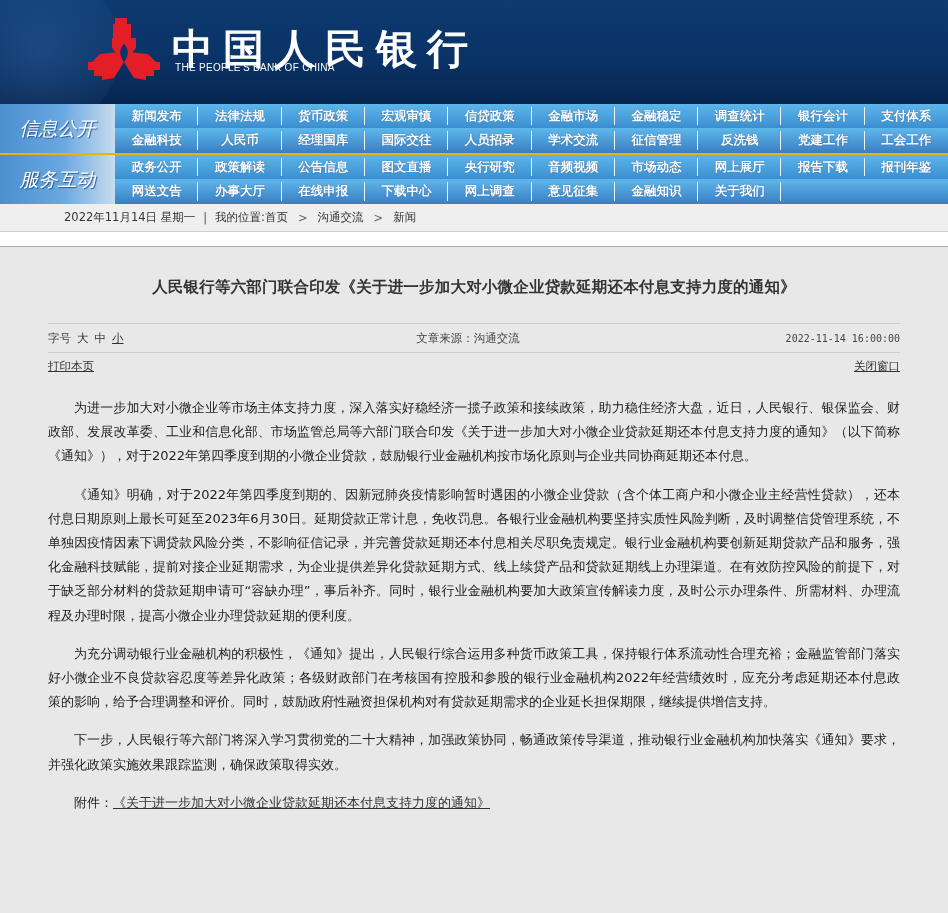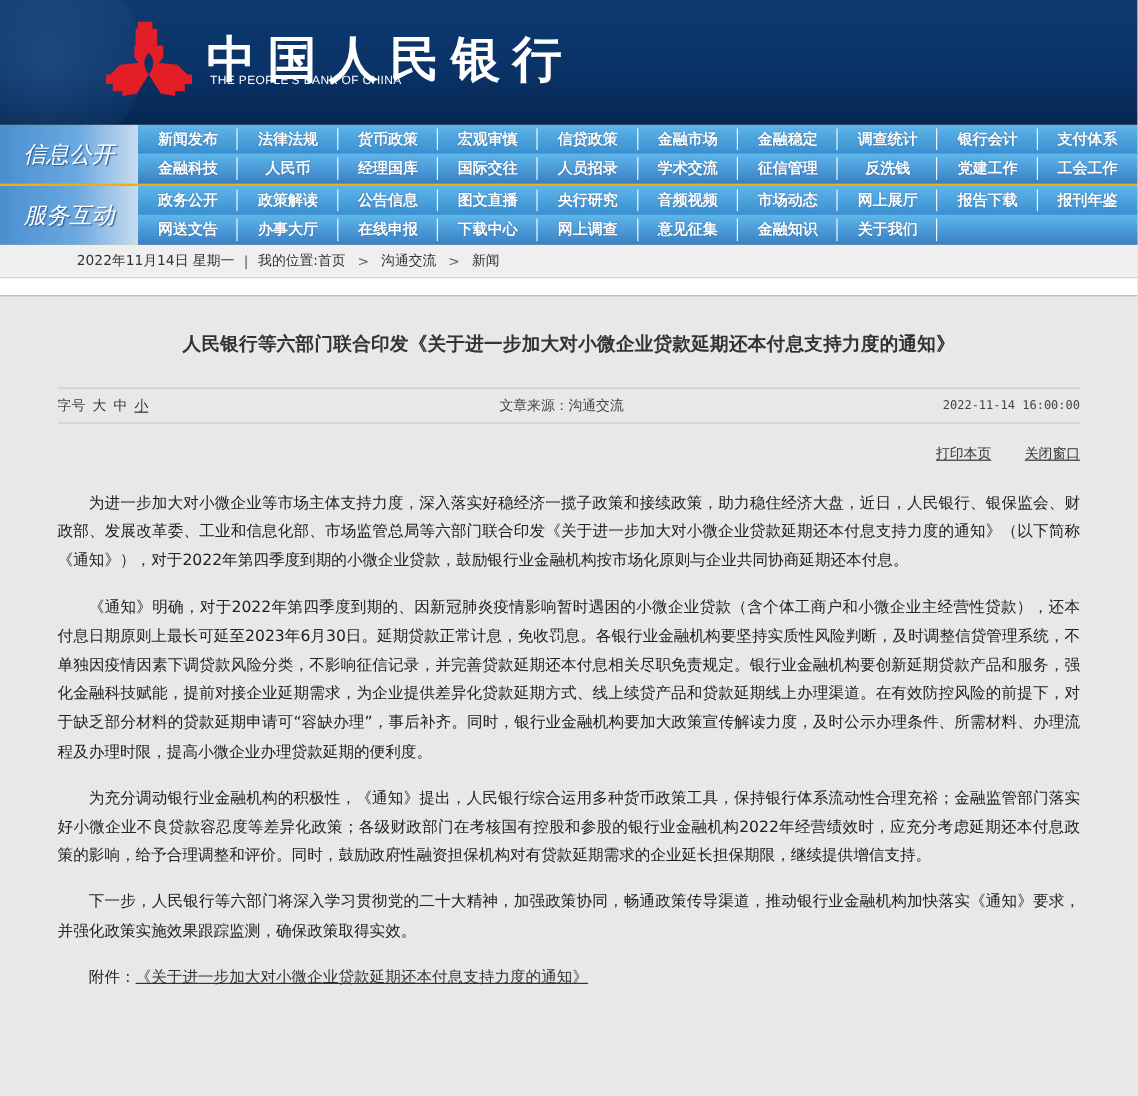--- a/index.html
+++ b/index.html
@@ -23,21 +23,21 @@
   .crumbbar .sep { margin:0 8px; color:#555; }
   .crumbbar .arrow { margin:0 10px; color:#666; }
   .whitebar { height:15px; background:#fff; border-bottom:1px solid #a8b0b6; }
   .content { padding:0 48px; }
   .title { text-align:center; font-size:15.5px; font-weight:bold; color:#333; margin-top:30px; height:30px; letter-spacing:0.2px; }
   .meta { margin-top:16px; border-top:1px solid #cccccc; border-bottom:1px solid #cccccc; height:30px; display:flex; align-items:center; font-size:11.5px; color:#444; position:relative; }
   .meta .fs { display:flex; gap:6px; }
   .meta .fs a { color:#333; text-decoration:none; cursor:pointer; }
   .meta .source { position:absolute; left:0; right:12px; text-align:center; pointer-events:none; }
   .meta .date { margin-left:auto; font-family:"DejaVu Sans Mono", monospace; font-size:10px; }
-  .tools { display:flex; justify-content:flex-end; gap:28px; margin-top:18px; font-size:11.5px; }
+  .tools { display:flex; justify-content:space-between; gap:28px; margin-top:6px; font-size:11.5px; }
   .tools a { color:#333; text-decoration:underline; cursor:pointer; }
   .body { margin-top:22px; font-size:13px; color:#222; line-height:24.2px; }
   .body p { text-indent:2em; margin-bottom:14px; text-align:justify; }
   .attach { text-indent:2em; }
   .attach a { color:#333; text-decoration:underline; cursor:pointer; }
 </style>
 </head>
 <body>
 
 <div class="header">

